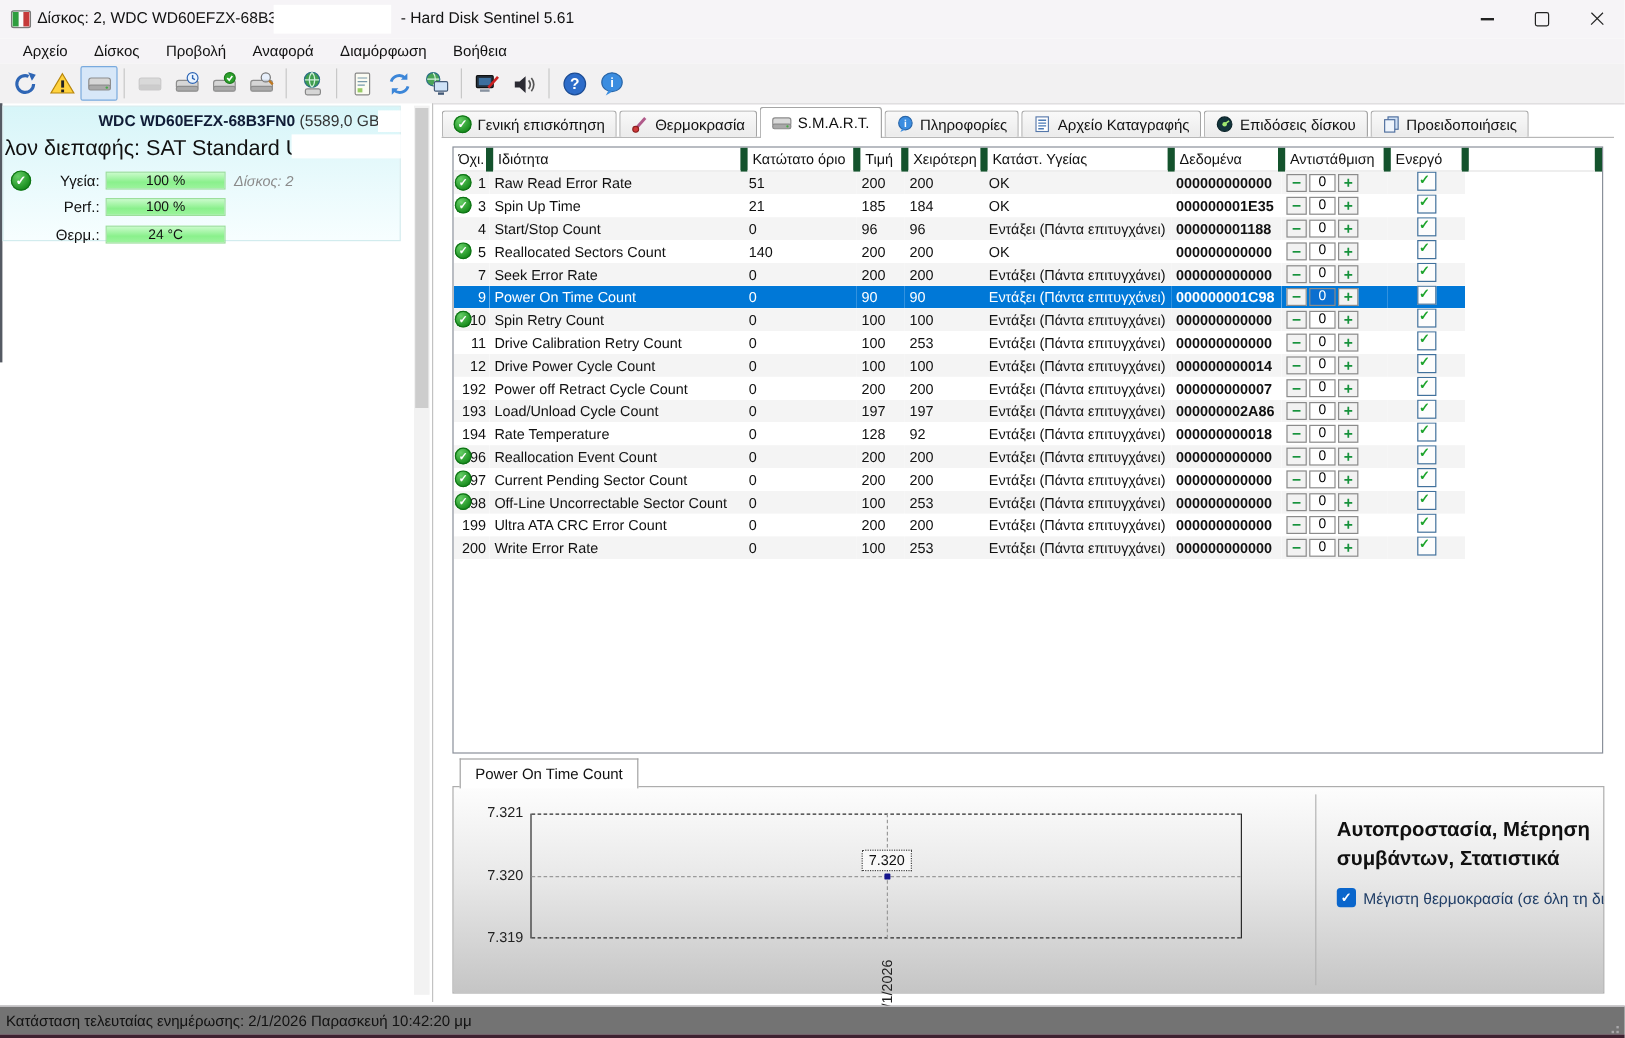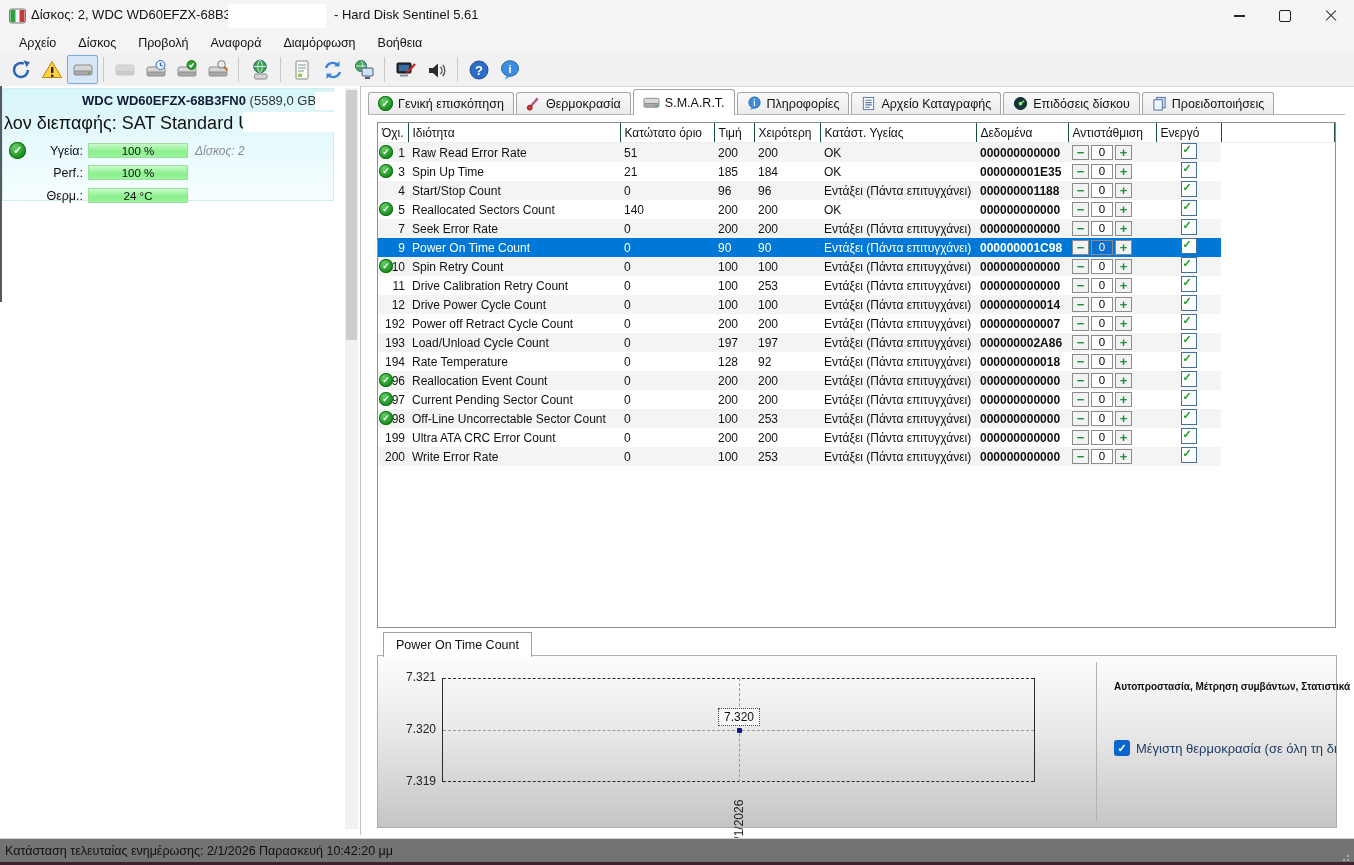--- a/index.html
+++ b/index.html
@@ -60,21 +60,21 @@
   .tab{display:flex;align-items:center;gap:5px;padding:0 9px;border:1px solid #a5a5a5;border-bottom:none;
        border-radius:3px 3px 0 0;background:linear-gradient(#f9f9f9,#ebebeb);font-size:12.5px;
        margin-right:2px;height:21px;white-space:nowrap;}
   .tab.on{background:#fff;height:25px;margin-bottom:-1px;}
   .tab svg{display:block;}
   .okc.t{width:15px;height:15px;} .okc.t::after{font-size:10px;}
   
   #tablebox{position:absolute;left:377px;top:122px;width:959px;height:506px;border:1px solid #8a909a;
             background:#fff;box-sizing:border-box;overflow:hidden;}
   table{border-collapse:collapse;table-layout:fixed;width:100%;font-size:12px;}
-  th{height:19px;font-weight:normal;text-align:left;padding:0 4px;border-right:1px solid #14532d;
+  th{height:19px;font-weight:normal;text-align:left;padding:0 4px;border-right:6px solid #14532d;
      border-bottom:1px solid #ececec;white-space:nowrap;overflow:hidden;background:#fff;}
   td{height:18px;padding:0 4px;white-space:nowrap;overflow:hidden;}
   tr.alt td{background:#f4f4f4;}
   tr.sel td{background:#0078d7;color:#fff;}
   tr.alt td.filler,tr.sel td.filler{background:#fff;}
   td.no{padding:0 3px 0 0;position:relative;text-align:right;}
   .okc.s{width:14px;height:14px;position:absolute;left:1px;top:2px;}
   .okc.s::after{font-size:9px;}
   td.data{font-weight:bold;}
   .st{display:inline-flex;gap:2px;align-items:center;}
@@ -98,21 +98,21 @@
   .hl{position:absolute;left:0;right:0;height:0;border-top:1px dashed #2b2b2b;}
   .hl.t{top:0;} .hl.b{bottom:0;}
   #midline{position:absolute;left:0;right:0;top:52px;border-top:1px dashed #9a9a9a;}
   #vline{position:absolute;left:296px;top:0;bottom:0;border-left:1px dashed #9a9a9a;}
   #dpoint{position:absolute;left:294px;top:50px;width:5px;height:5px;background:#14148c;border-radius:1px;}
   #plabel{position:absolute;left:296px;top:30px;transform:translateX(-50%);border:1px dotted #444;
           background:#f8f8f8;padding:0 5px;height:16px;line-height:16px;font-size:12px;}
   #xtick{position:absolute;left:266px;top:138px;width:60px;text-align:center;font-size:12px;
          transform:rotate(-90deg);color:#222;}
   #vdiv{position:absolute;left:718px;top:6px;bottom:6px;width:1px;background:#b3b3b3;}
-  #cp-title{position:absolute;left:736px;top:24px;width:238px;font-weight:bold;font-size:10px;line-height:1.4;color:#101010;}
+  #cp-title{position:absolute;left:736px;top:24px;width:238px;font-weight:bold;font-size:17px;line-height:1.4;color:#101010;}
   #cp-check{position:absolute;left:736px;top:84px;width:16px;height:16px;background:#0a66cc;border-radius:3px;}
   #cp-check::after{content:"✓";position:absolute;left:0;top:0;width:100%;height:100%;display:flex;
           align-items:center;justify-content:center;color:#fff;font-size:11px;font-weight:bold;}
   #cp-chklab{position:absolute;left:758px;top:85px;width:201px;font-size:13px;color:#1f3d66;
           white-space:nowrap;overflow:hidden;}
   #cp-dd{position:absolute;left:736px;top:142px;width:217px;height:25px;background:#fff;border:1px solid #8f8f8f;
           display:flex;align-items:center;font-size:13px;padding-left:8px;box-sizing:border-box;}
   #dd-chev{margin-left:auto;margin-right:8px;}
   
   #statusbar{position:absolute;left:0;right:0;bottom:3px;height:24px;background:#737373;

